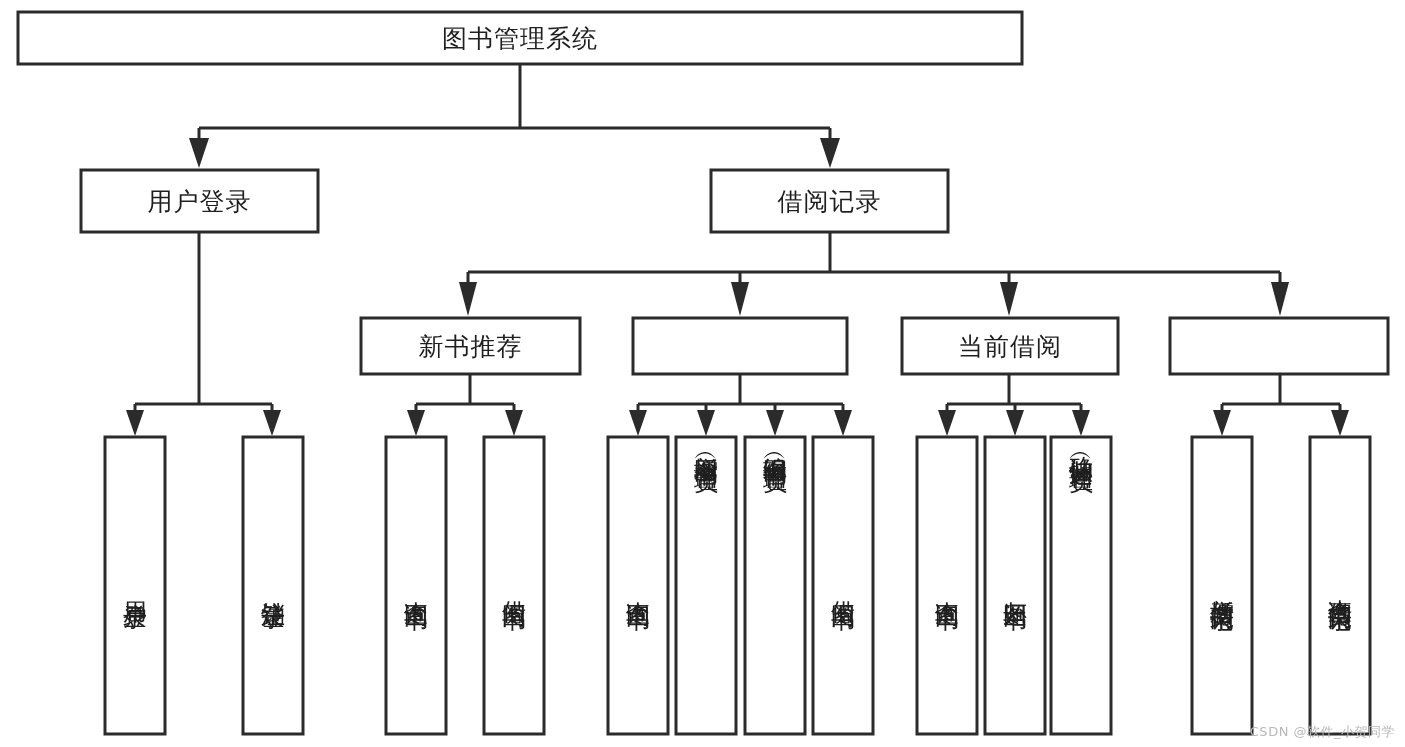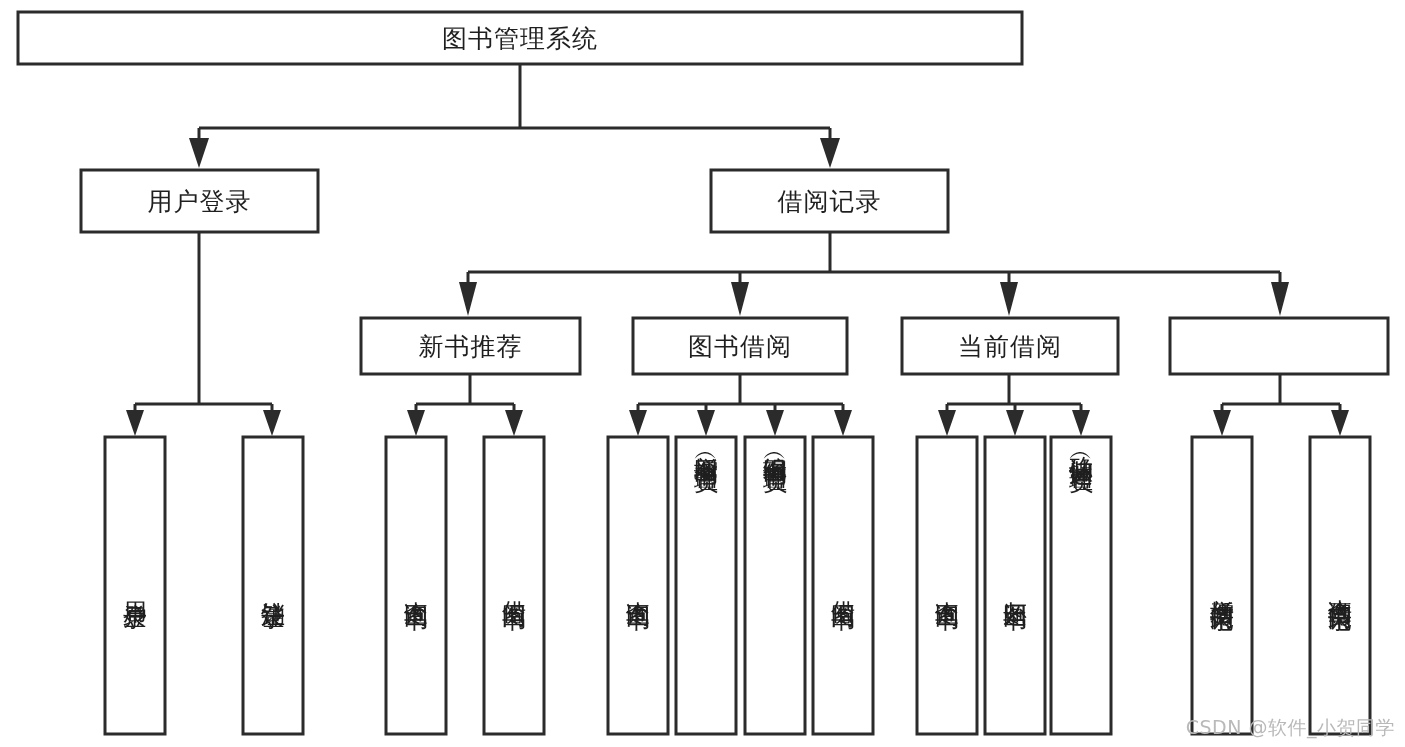--- a/index.html
+++ b/index.html
@@ -71,21 +71,21 @@
     color: #1f1f1f;
     letter-spacing: 1px;
     white-space: nowrap;
     text-align: right;
   }
   #watermark {
     position: absolute;
     right: 10px;
     bottom: 6px;
     font-family: "DejaVu Sans", "Liberation Sans", sans-serif;
-    font-size: 19px;
+    font-size: 13px;
     color: #b9b9b9;
     letter-spacing: 0.5px;
     white-space: nowrap;
     pointer-events: none;
   }
 </style>
 </head>
 <body>
 
 <div id="diagram-root">
@@ -183,23 +183,20 @@
   <div class="hlabel-wrap" style="left:81px; top:170px; width:237px; height:62px;">
     <span class="hlabel-text">用户登录</span>
   </div>
   <div class="hlabel-wrap" style="left:711px; top:170px; width:237px; height:62px;">
     <span class="hlabel-text">借阅记录</span>
   </div>
 
   <div class="hlabel-wrap" style="left:361px; top:318px; width:219px; height:56px;">
     <span class="hlabel-text">新书推荐</span>
   </div>
-  <div class="hlabel-wrap" style="left:633px; top:318px; width:214px; height:56px;">
-    <span class="hlabel-text">图书借阅</span>
-  </div>
   <div class="hlabel-wrap" style="left:902px; top:318px; width:216px; height:56px;border-radius:25px;">
     <span class="hlabel-text">当前借阅</span>
   </div>
 
   <div class="vlabel-wrap" style="left:105px; top:437px; width:60px; height:297px;">
     <span class="vlabel-text">用户登录</span>
   </div>
   <div class="vlabel-wrap" style="left:243px; top:437px; width:60px; height:297px;">
     <span class="vlabel-text">注销登录</span>
   </div>

